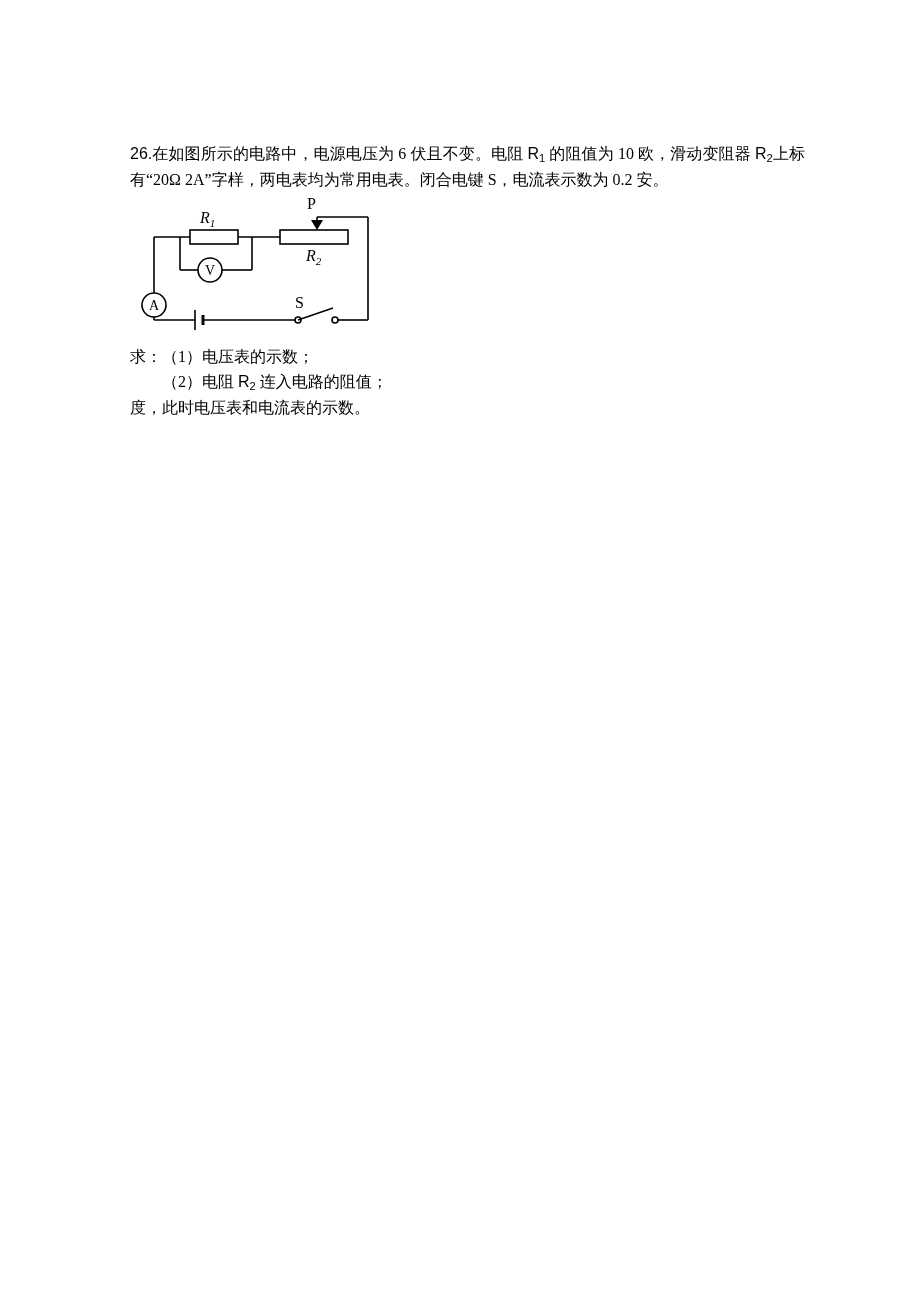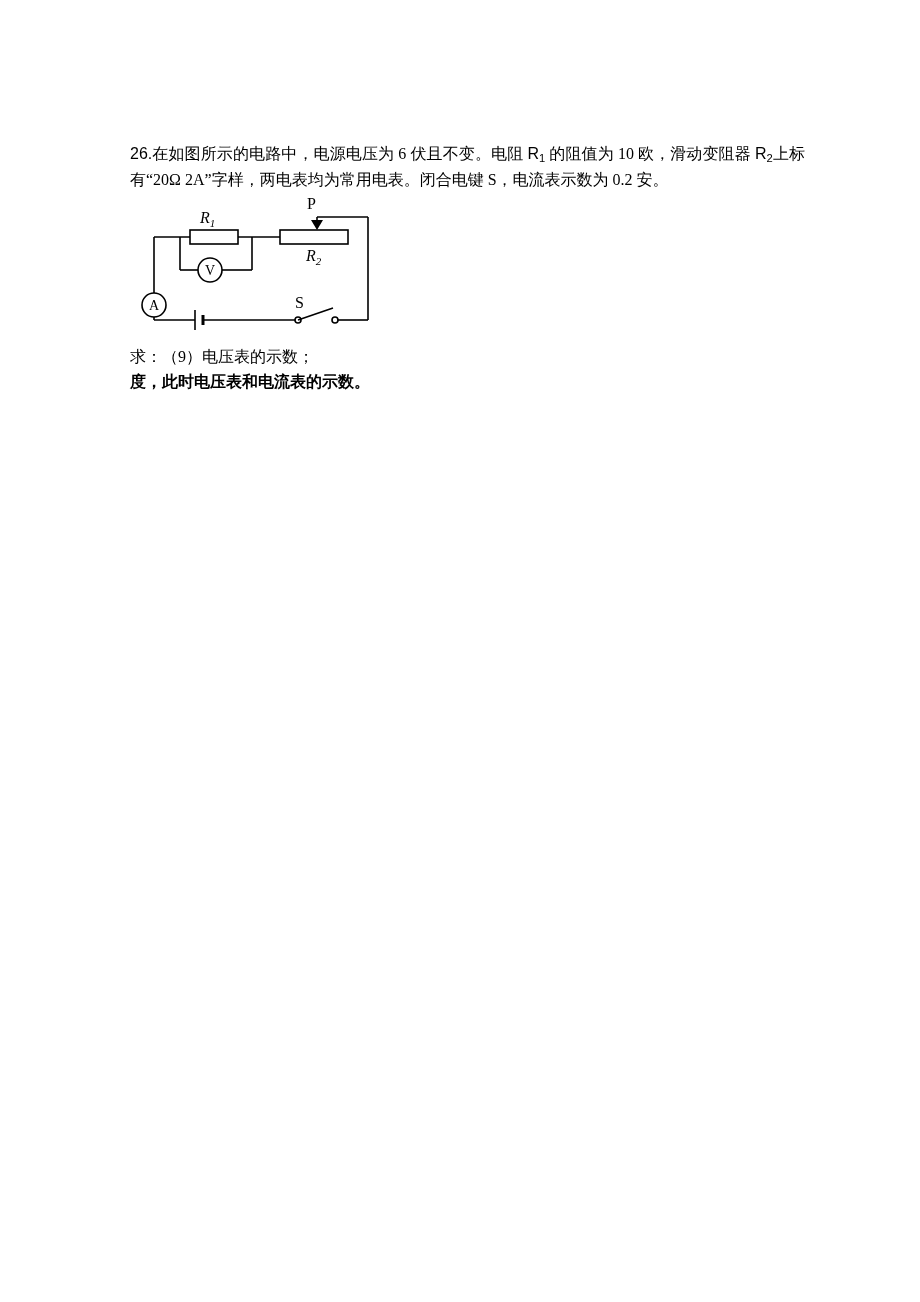--- a/index.html
+++ b/index.html
@@ -20,21 +20,21 @@
   .para{
     text-align:justify;
     word-break:break-all;
   }
   .sans{font-family:Arial,"Helvetica Neue",Helvetica,sans-serif;}
   sub{font-size:0.7em;vertical-align:-0.3em;font-family:Arial,sans-serif;}
   .q-list{padding-left:0;}
   .q-row{display:flex;}
   .q-prompt{flex:0 0 auto;}
   .q-body{flex:1 1 auto;}
-  .q-last{padding-left:0;font-weight:bold;}
+  .q-last{padding-left:0;}
   .circuit-wrap{
     padding:2px 0 0 10px;
   }
   svg text{font-family:"Times New Roman",serif;}
   svg .italic{font-style:italic;}
 </style>
 </head>
 <body>
 
 <div class="page">
@@ -92,18 +92,24 @@
       <text x="167" y="14" font-size="16">P</text>
       <text x="155" y="113" font-size="16">S</text>
       <text x="70" y="80" font-size="14" text-anchor="middle">V</text>
       <text x="14" y="115" font-size="14" text-anchor="middle">A</text>
     </svg>
   </div>
 
   <div class="q-list">
     <div class="q-row">
       <span class="q-prompt">求：</span>
-      <span class="q-body">（9）电压表的示数；</span>
+      <span class="q-body">（1）电压表的示数；</span>
+    </div>
+    <div class="q-row">
+      <span class="q-prompt" style="visibility:hidden">求：</span>
+      <span class="q-body">
+        <span>（2）电阻 </span><span class="sans">R<sub>2</sub></span><span> 连入电路的阻值；</span>
+      </span>
     </div>
     <div class="q-last">度，此时电压表和电流表的示数。</div>
   </div>
 
 </div>
 
 </body></html>

